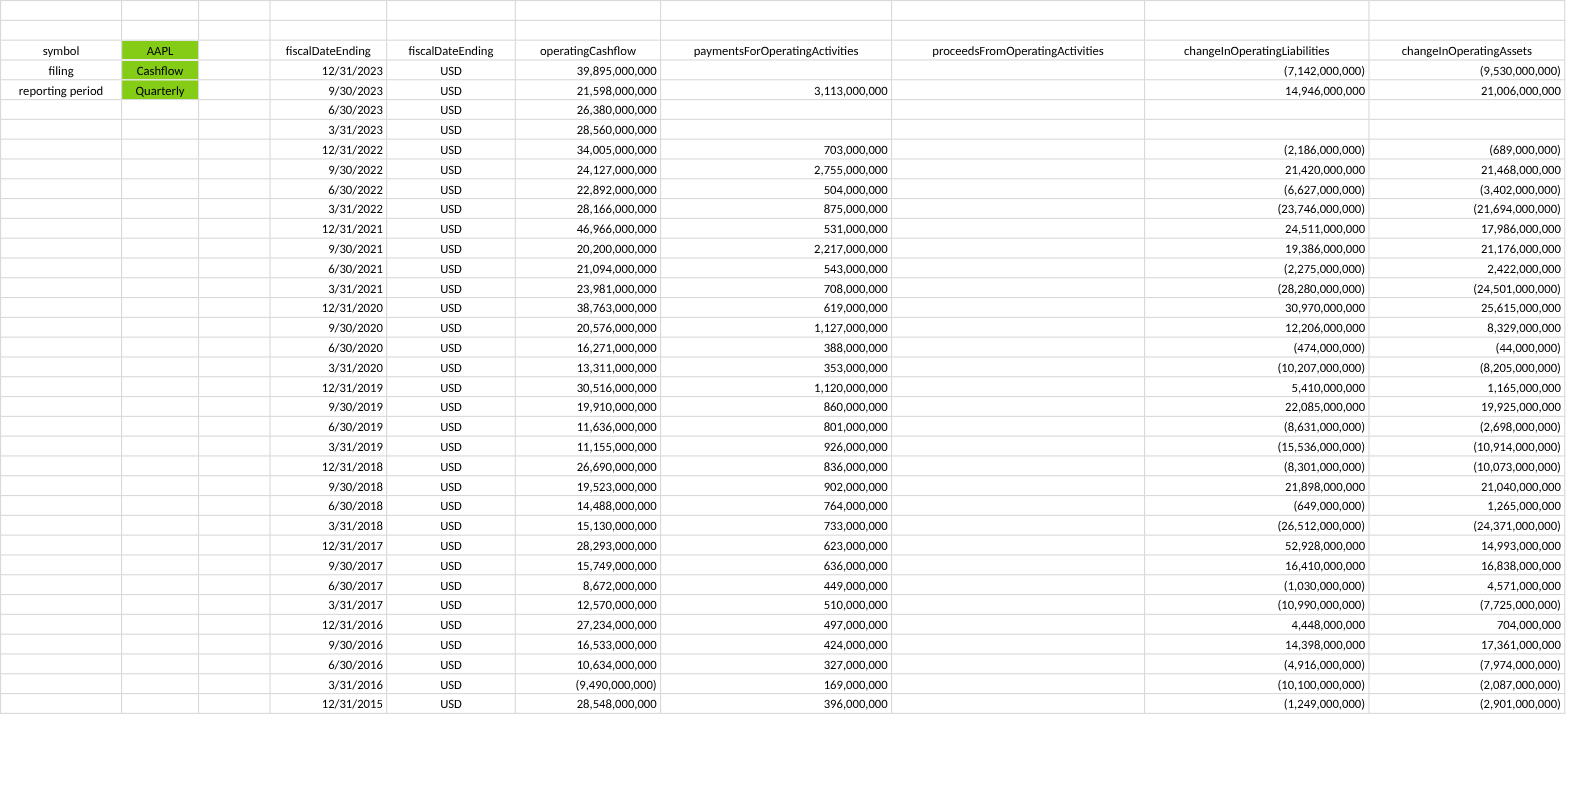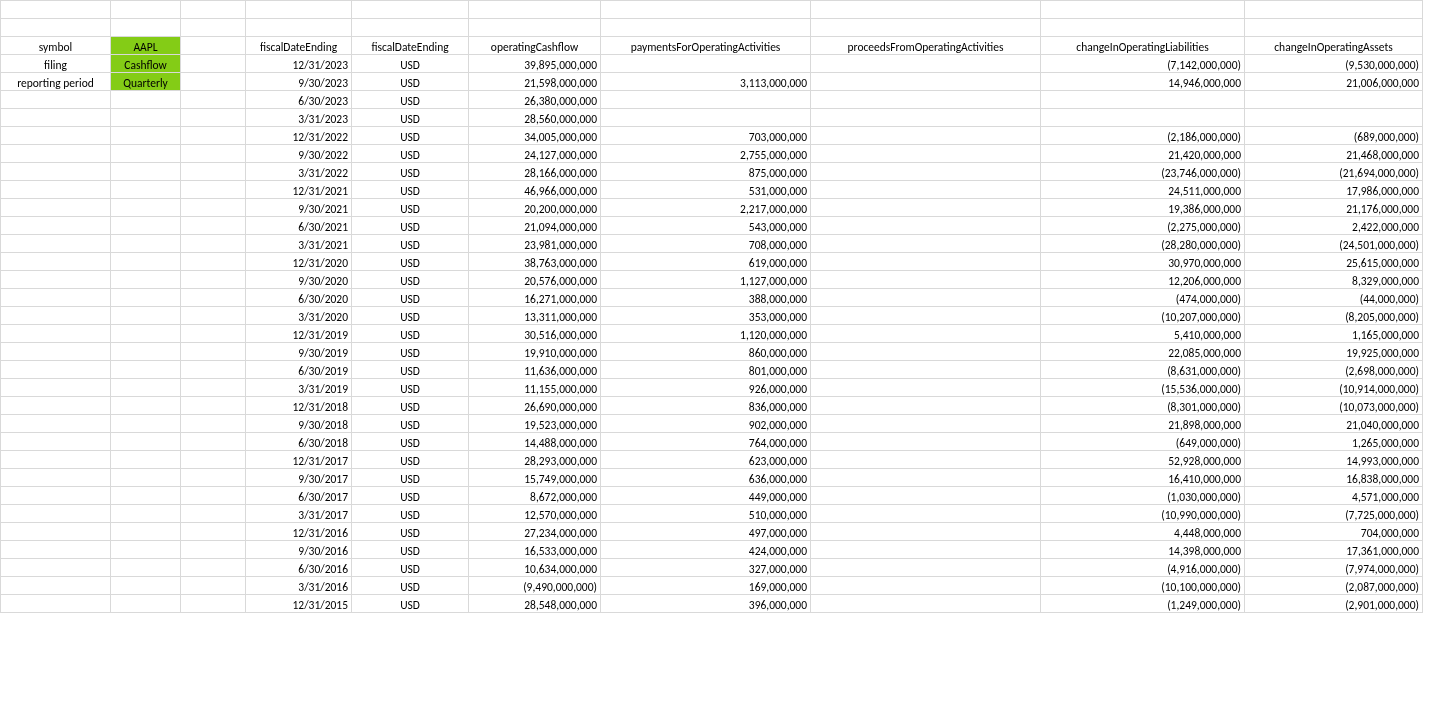--- a/index.html
+++ b/index.html
@@ -142,20 +142,32 @@
         <td class="right">24,127,000,000</td>
         <td class="right">2,755,000,000</td>
         <td class="right"></td>
         <td class="right">21,420,000,000</td>
         <td class="right">21,468,000,000</td>
       </tr>
       <tr>
         <td></td>
         <td></td>
         <td></td>
+        <td class="right">6/30/2022</td>
+        <td class="left">USD</td>
+        <td class="right">22,892,000,000</td>
+        <td class="right">504,000,000</td>
+        <td class="right"></td>
+        <td class="right">(6,627,000,000)</td>
+        <td class="right">(3,402,000,000)</td>
+      </tr>
+      <tr>
+        <td></td>
+        <td></td>
+        <td></td>
         <td class="right">3/31/2022</td>
         <td class="left">USD</td>
         <td class="right">28,166,000,000</td>
         <td class="right">875,000,000</td>
         <td class="right"></td>
         <td class="right">(23,746,000,000)</td>
         <td class="right">(21,694,000,000)</td>
       </tr>
       <tr>
         <td></td>
@@ -329,20 +341,32 @@
         <td></td>
         <td></td>
         <td></td>
         <td class="right">6/30/2018</td>
         <td class="left">USD</td>
         <td class="right">14,488,000,000</td>
         <td class="right">764,000,000</td>
         <td class="right"></td>
         <td class="right">(649,000,000)</td>
         <td class="right">1,265,000,000</td>
+      </tr>
+      <tr>
+        <td></td>
+        <td></td>
+        <td></td>
+        <td class="right">3/31/2018</td>
+        <td class="left">USD</td>
+        <td class="right">15,130,000,000</td>
+        <td class="right">733,000,000</td>
+        <td class="right"></td>
+        <td class="right">(26,512,000,000)</td>
+        <td class="right">(24,371,000,000)</td>
       </tr>
       <tr>
         <td></td>
         <td></td>
         <td></td>
         <td class="right">12/31/2017</td>
         <td class="left">USD</td>
         <td class="right">28,293,000,000</td>
         <td class="right">623,000,000</td>
         <td class="right"></td>

